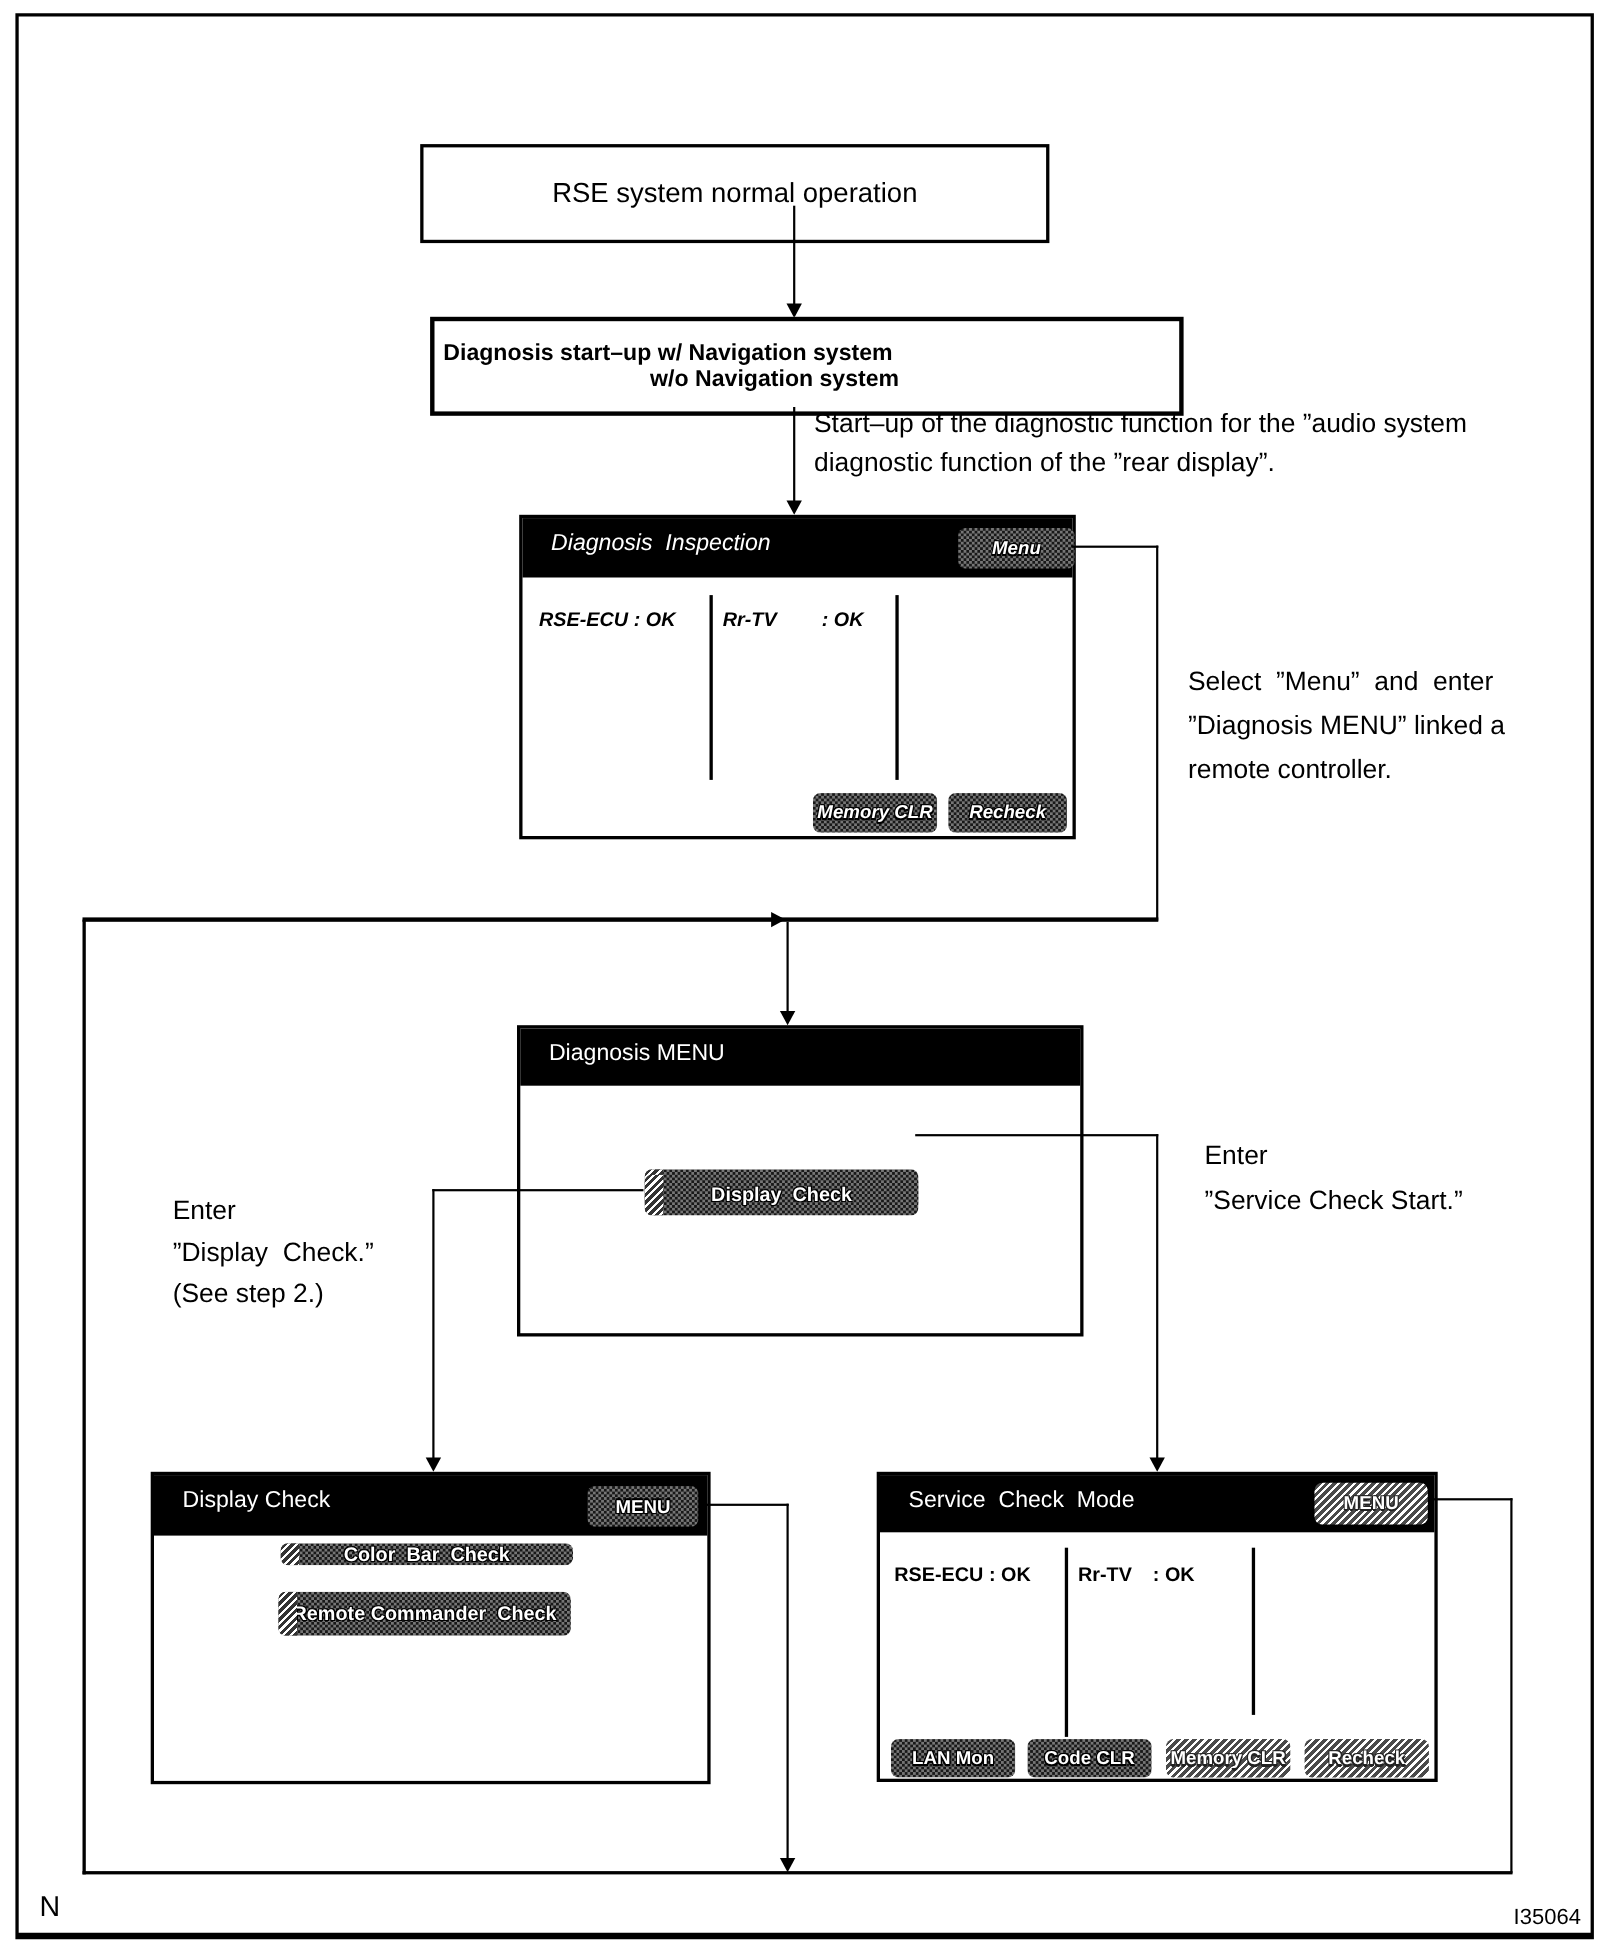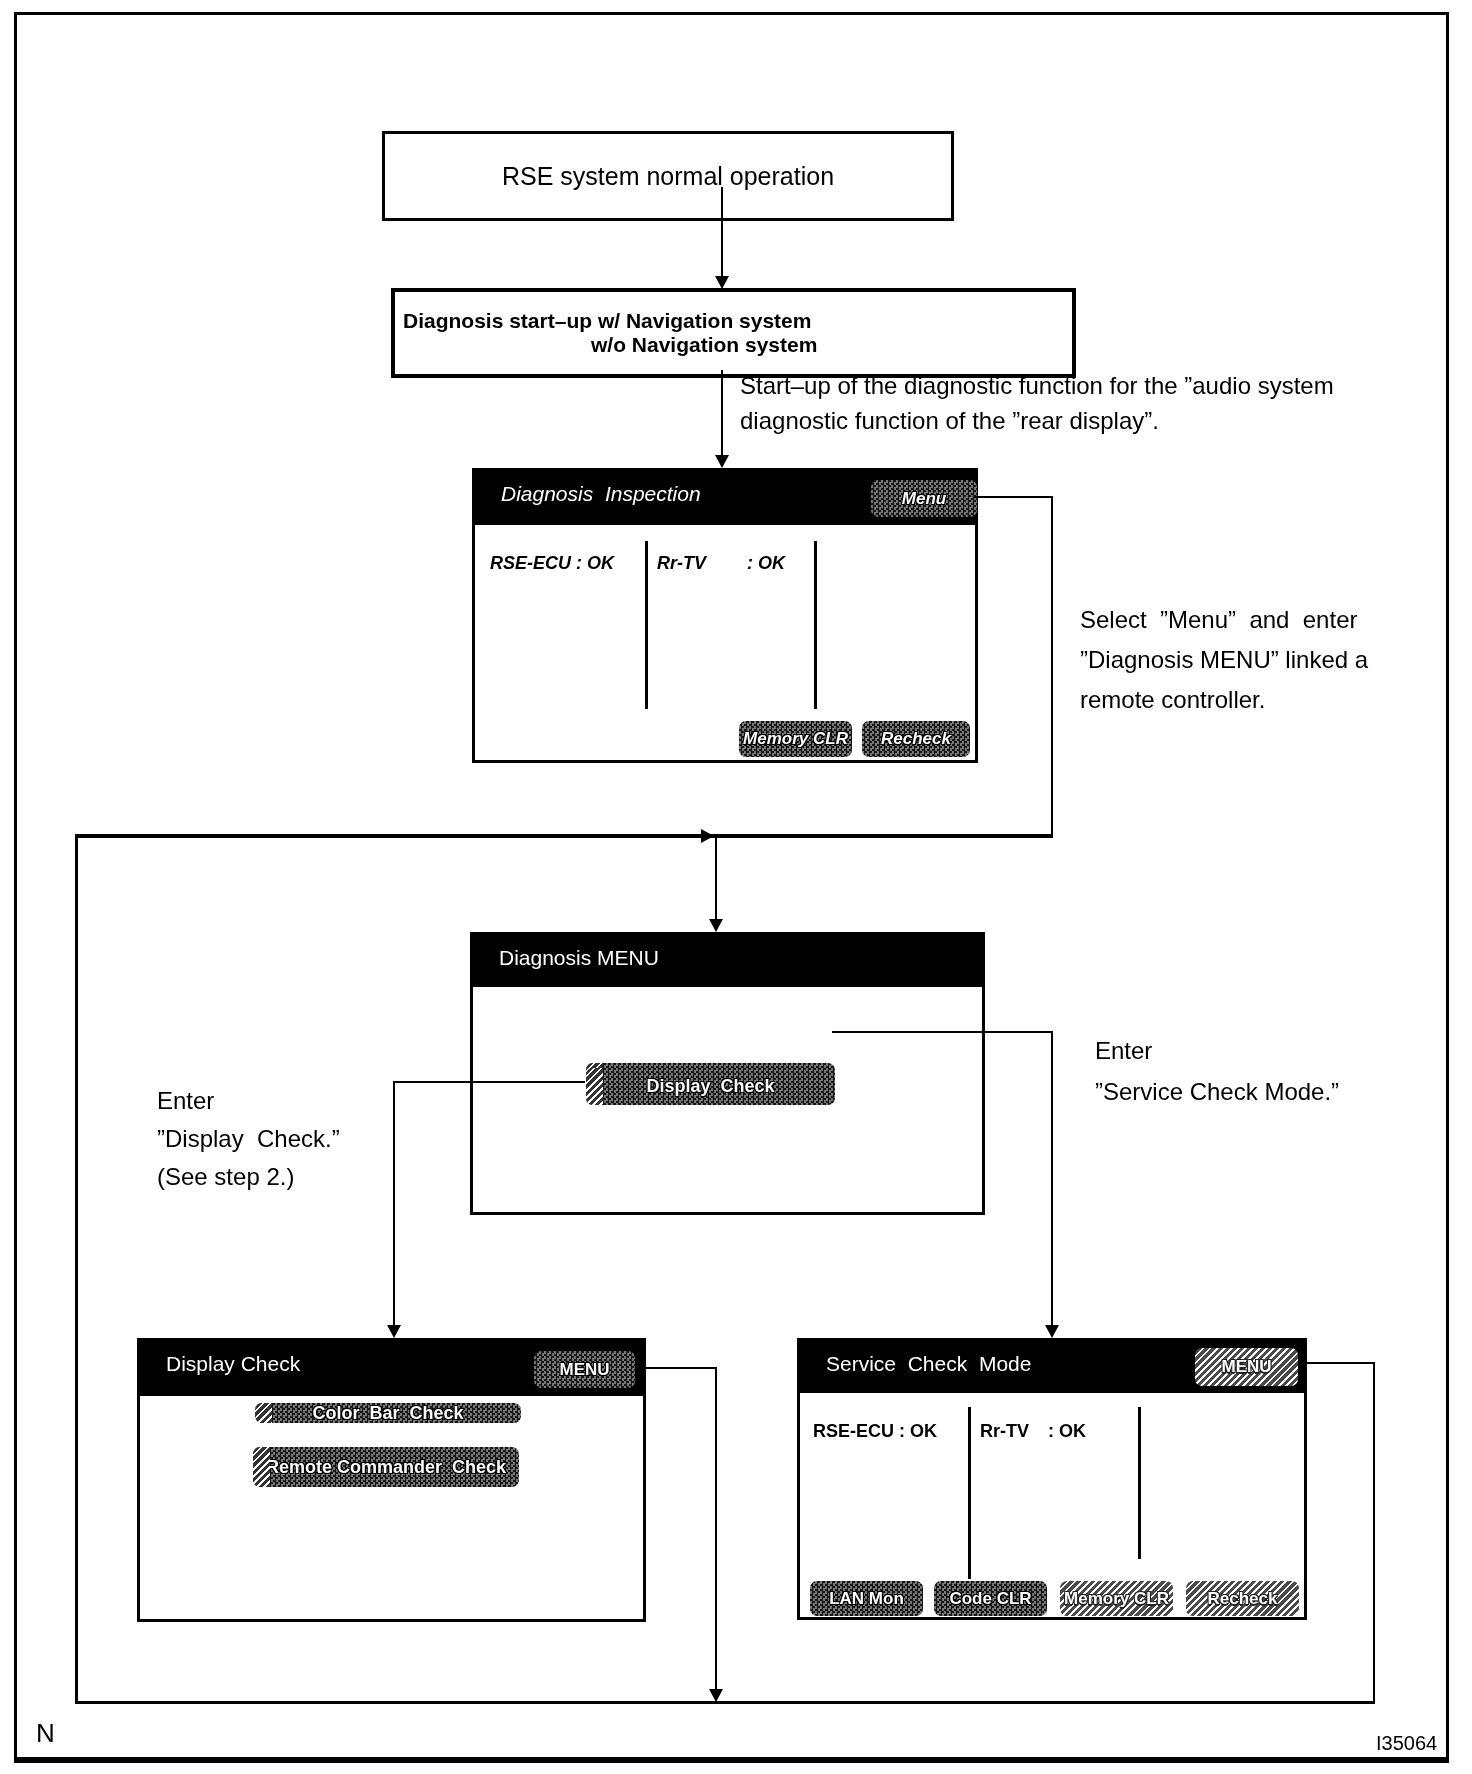--- a/index.html
+++ b/index.html
@@ -110,21 +110,21 @@
   <div class="abs line" style="left:832px;top:1031px;width:221px;height:2px;"></div>
   <div class="abs line" style="left:1051px;top:1031px;width:2px;height:296px;"></div>
   <div class="abs ah-down" style="left:1045px;top:1325px;"></div>
 
   <div class="abs line" style="left:393px;top:1081px;width:192px;height:2px;"></div>
   <div class="abs line" style="left:393px;top:1081px;width:2px;height:246px;"></div>
   <div class="abs ah-down" style="left:387px;top:1325px;"></div>
 
   <div class="abs note" style="left:1095px;top:1030px;line-height:41px;">
     <div>Enter</div>
-    <div>”Service Check Mode.”</div>
+    <div>”Service Check Start.”</div>
   </div>
 
   <div class="abs note" style="left:157px;top:1082px;line-height:38px;">
     <div>Enter</div>
     <div>”Display  Check.”</div>
     <div>(See step 2.)</div>
   </div>
 
   <div class="abs screen" style="left:137px;top:1338px;width:503px;height:278px;">
     <div class="titlebar" style="height:55px;">

